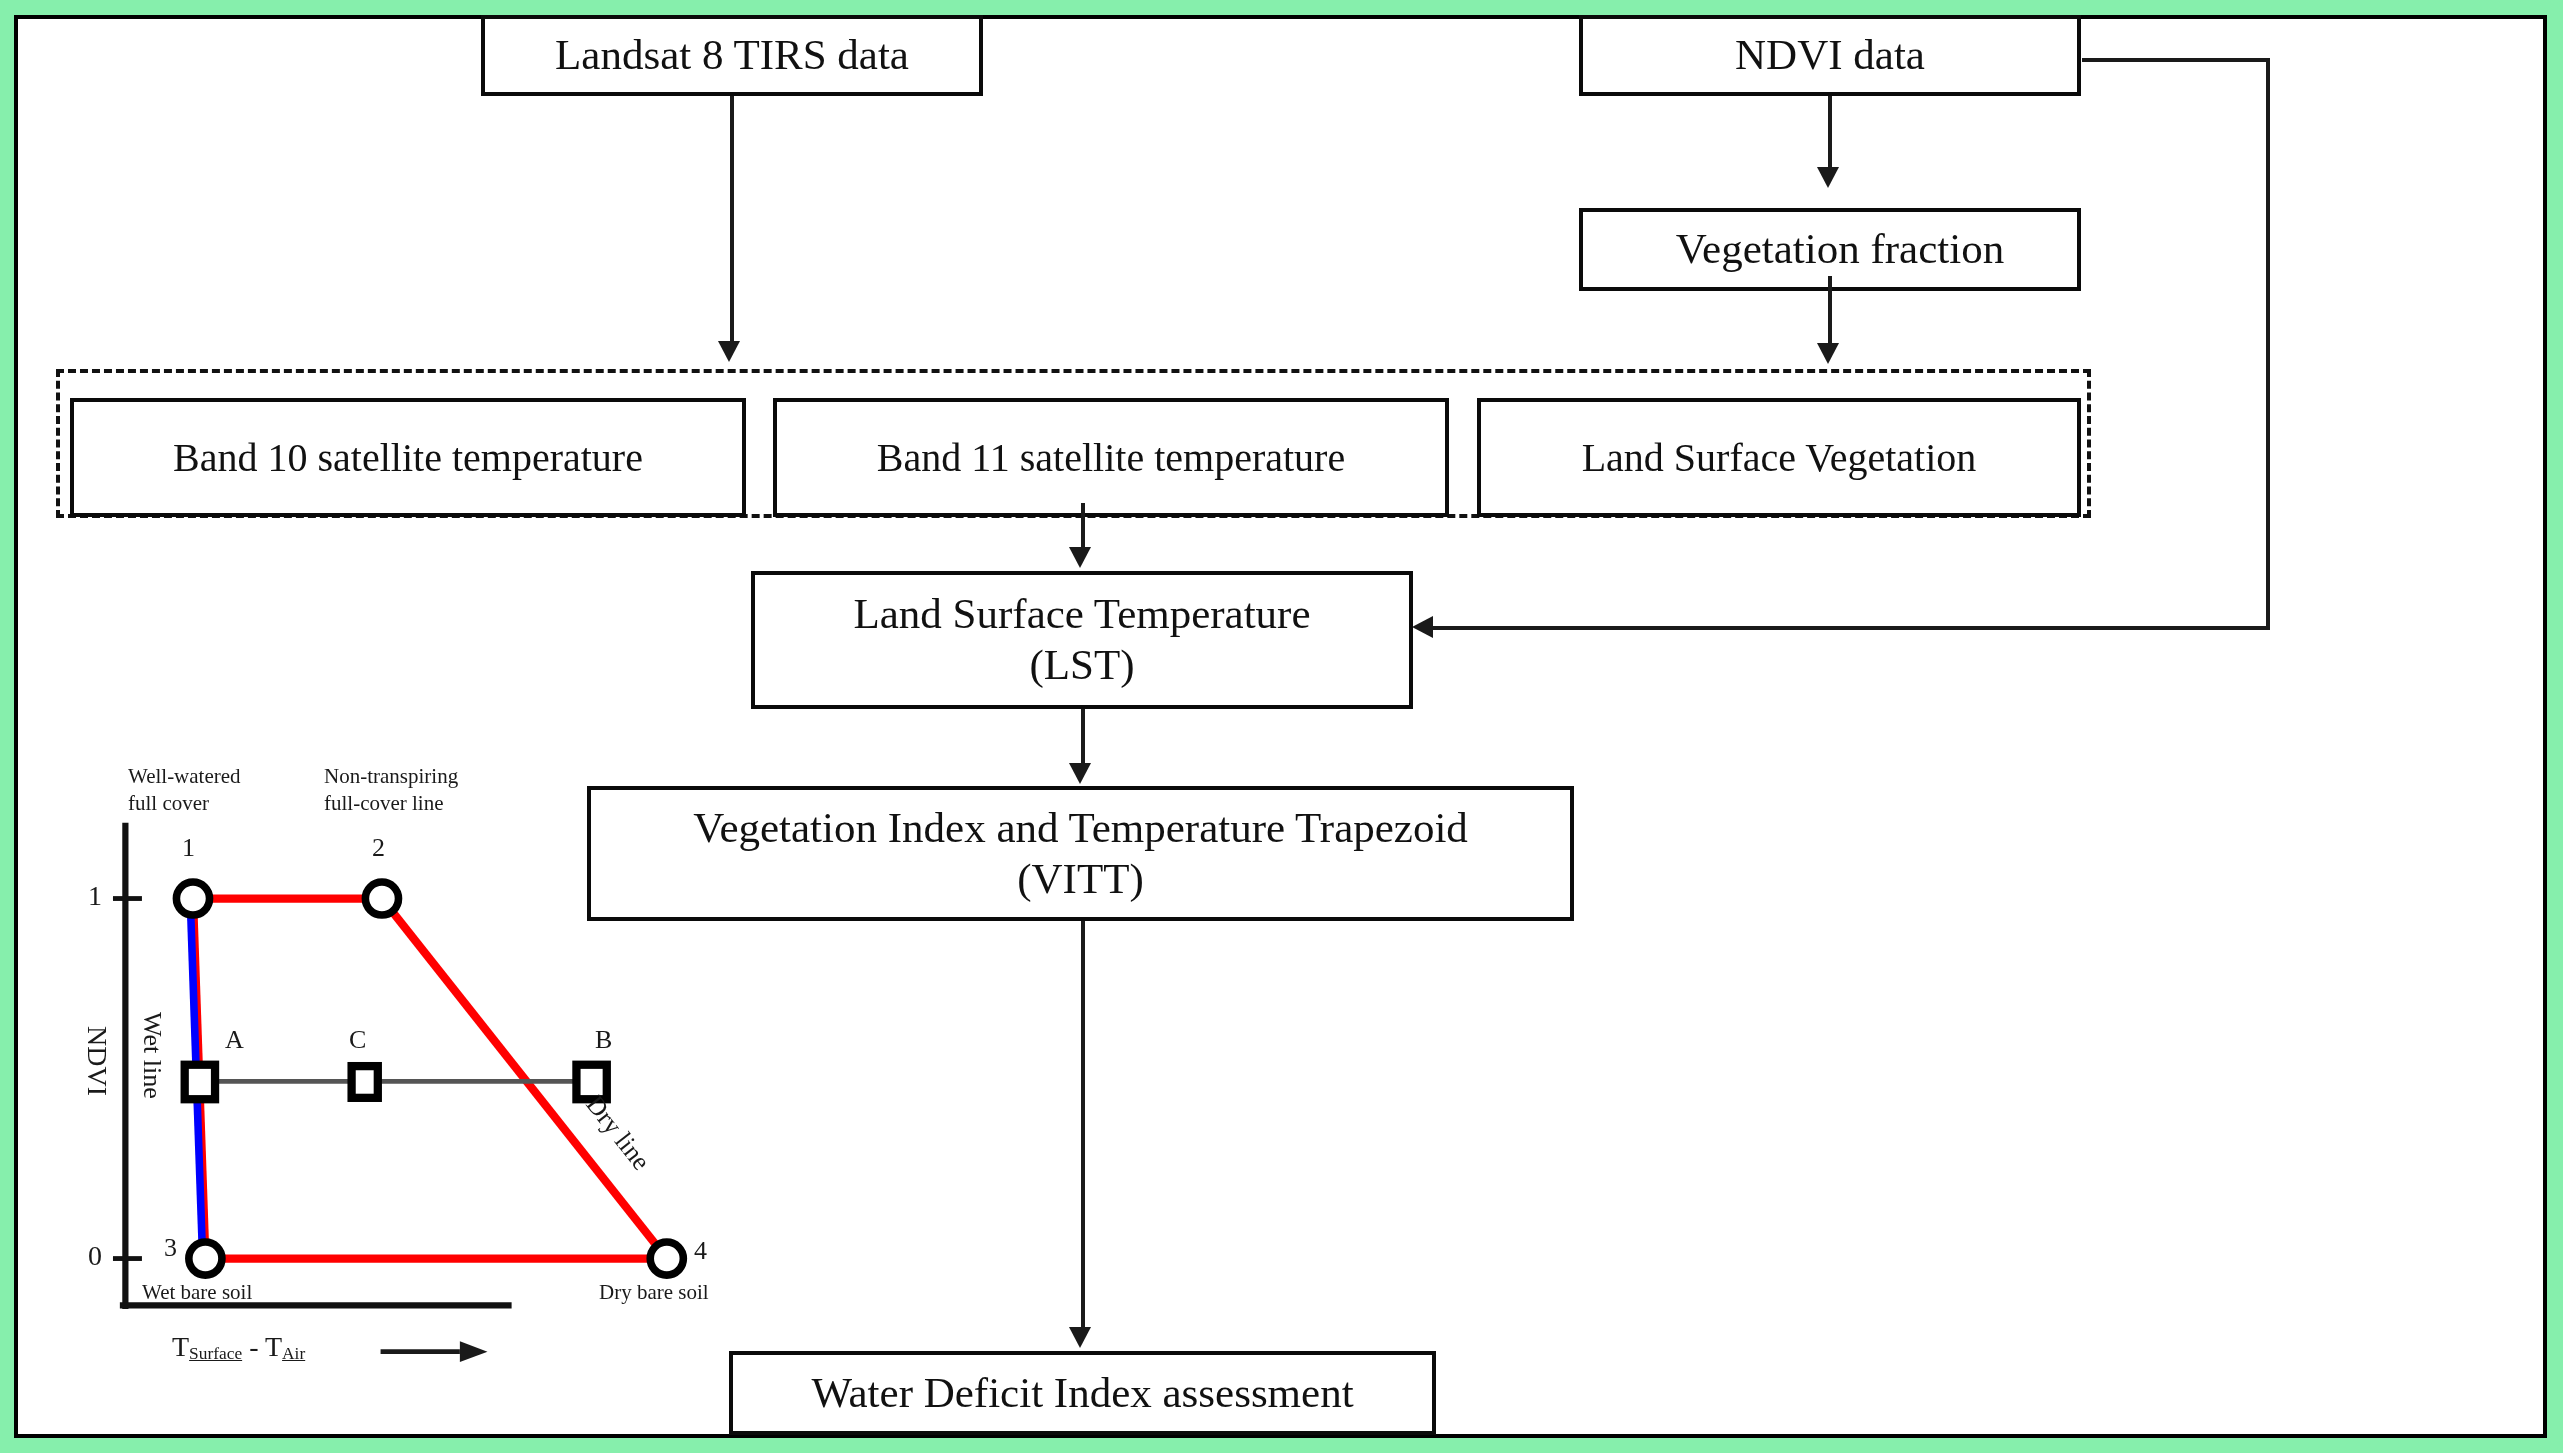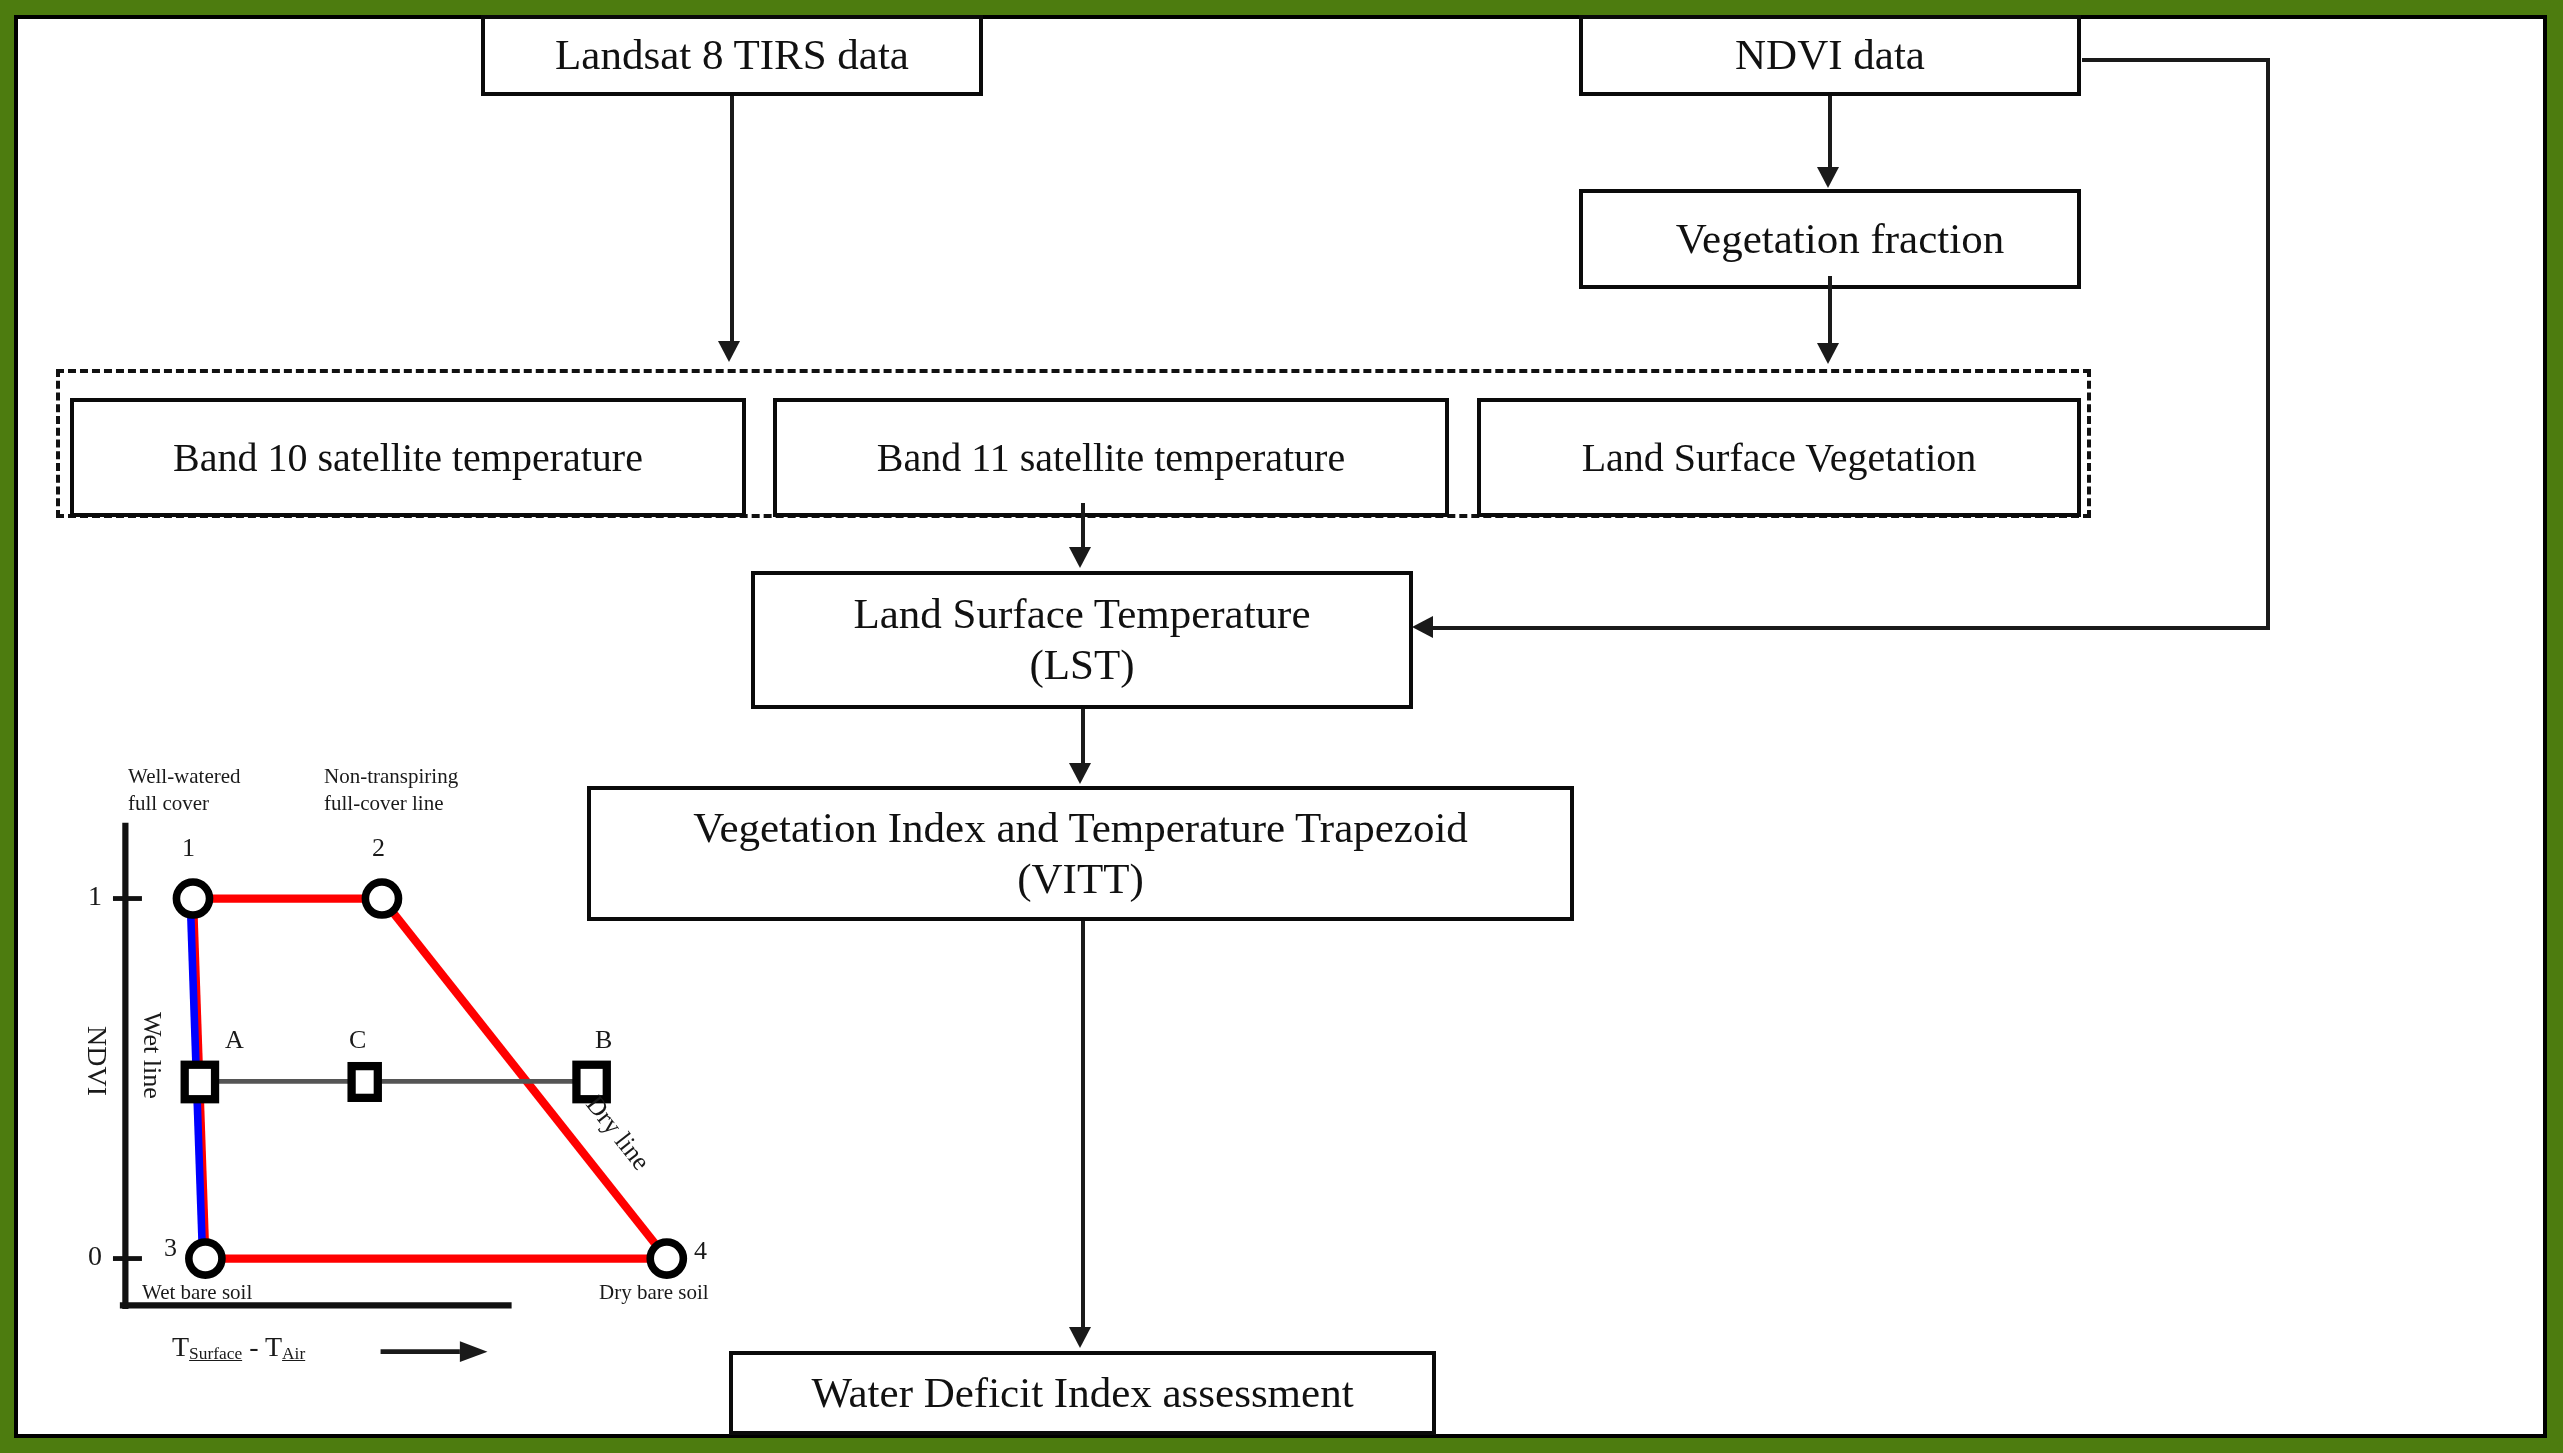--- a/index.html
+++ b/index.html
@@ -1,17 +1,17 @@
 <!DOCTYPE html>
 <html style="font-size:11px"><head>
 <meta charset="utf-8">
 <style>
   html,body{margin:0;padding:0;background:#ffffff;}
   body{font-family:"Liberation Serif","DejaVu Serif",serif;}
-  #page{position:relative;width:2563px;height:1454px;background:#4d7c0f;overflow:hidden;}
+  #page{position:relative;width:2563px;height:1454px;background:#86efac;overflow:hidden;}
 
   
   #frame{position:absolute;left:14px;top:15px;width:2533px;height:1423px;
          border:4.8px solid #000;box-sizing:border-box;background:#fff;}
 
   
   .box{position:absolute;box-sizing:border-box;background:#fff;border:4.8px solid #0a0a0a;
        display:flex;align-items:center;justify-content:center;text-align:center;
        color:#111;line-height:1.18;}
   .box span{display:block;width:100%;}
@@ -53,21 +53,21 @@
  <div id="frame">
 
   <div class="box fz-lg" style="left:463px;top:-4.1px;width:502px;height:81px;">
     <span>Landsat 8 TIRS data</span>
   </div>
 
   <div class="box fz-lg" style="left:1561px;top:-4.1px;width:502px;height:81px;">
     <span>NDVI data</span>
   </div>
 
-  <div class="box fz-lg" style="left:1561px;top:170px;width:502px;height:100px;padding-left:20px;">
+  <div class="box fz-lg" style="left:1561px;top:189px;width:502px;height:83px;padding-left:20px;">
     <span>Vegetation fraction</span>
   </div>
 
   <div id="dashed-group"></div>
 
   <div class="box fz-md" style="left:52px;top:366px;width:676px;height:119px;">
     <span>Band 10 satellite temperature</span>
   </div>
 
   <div class="box fz-md" style="left:755px;top:366px;width:676px;height:119px;">

